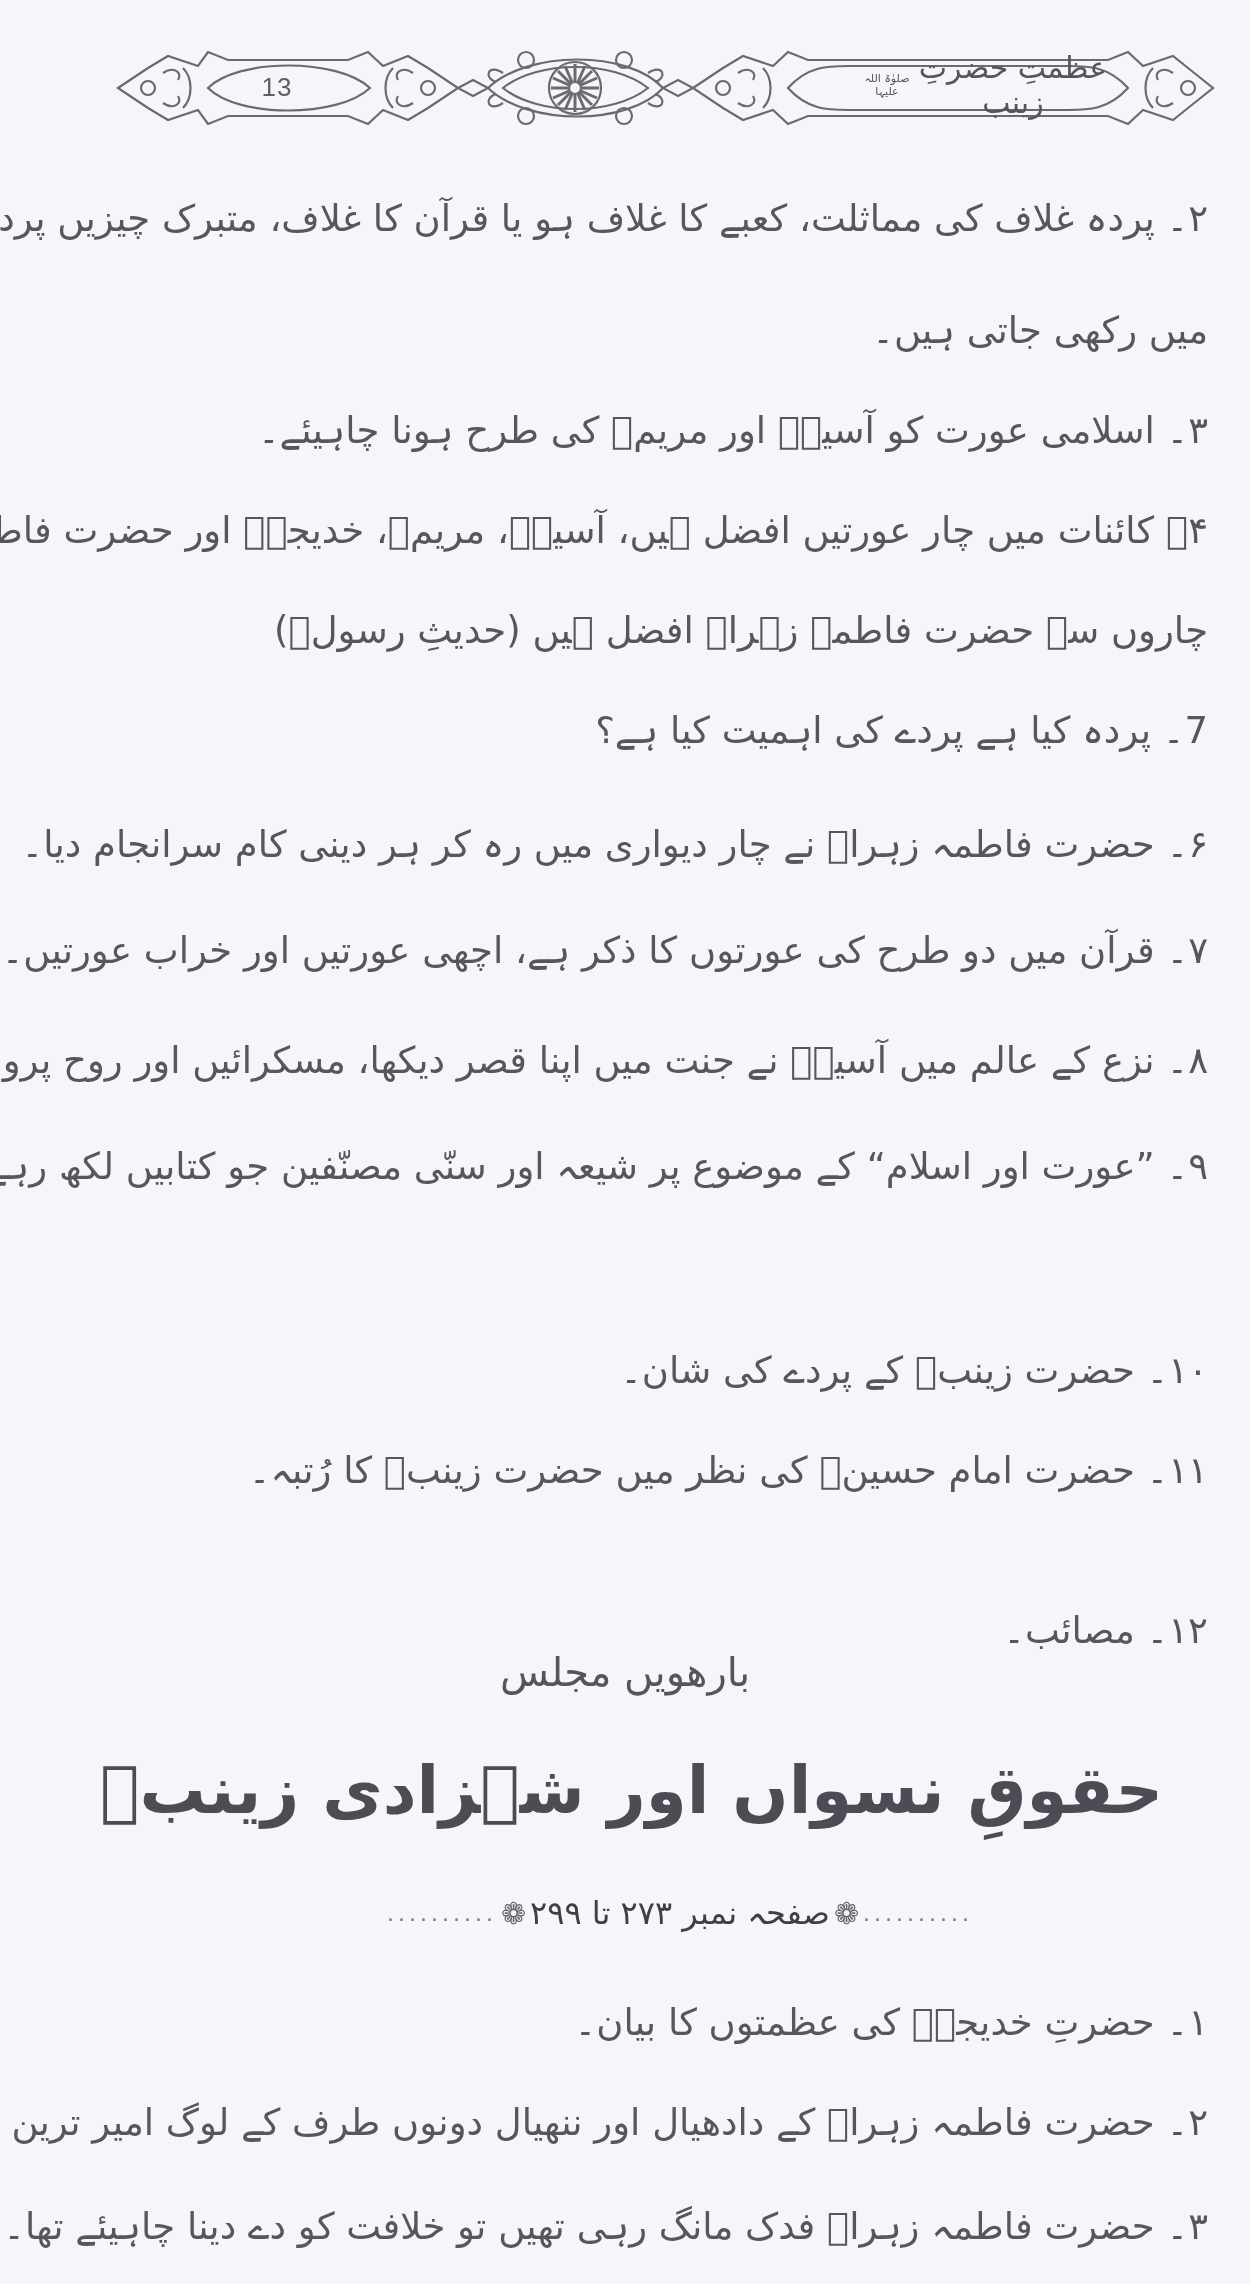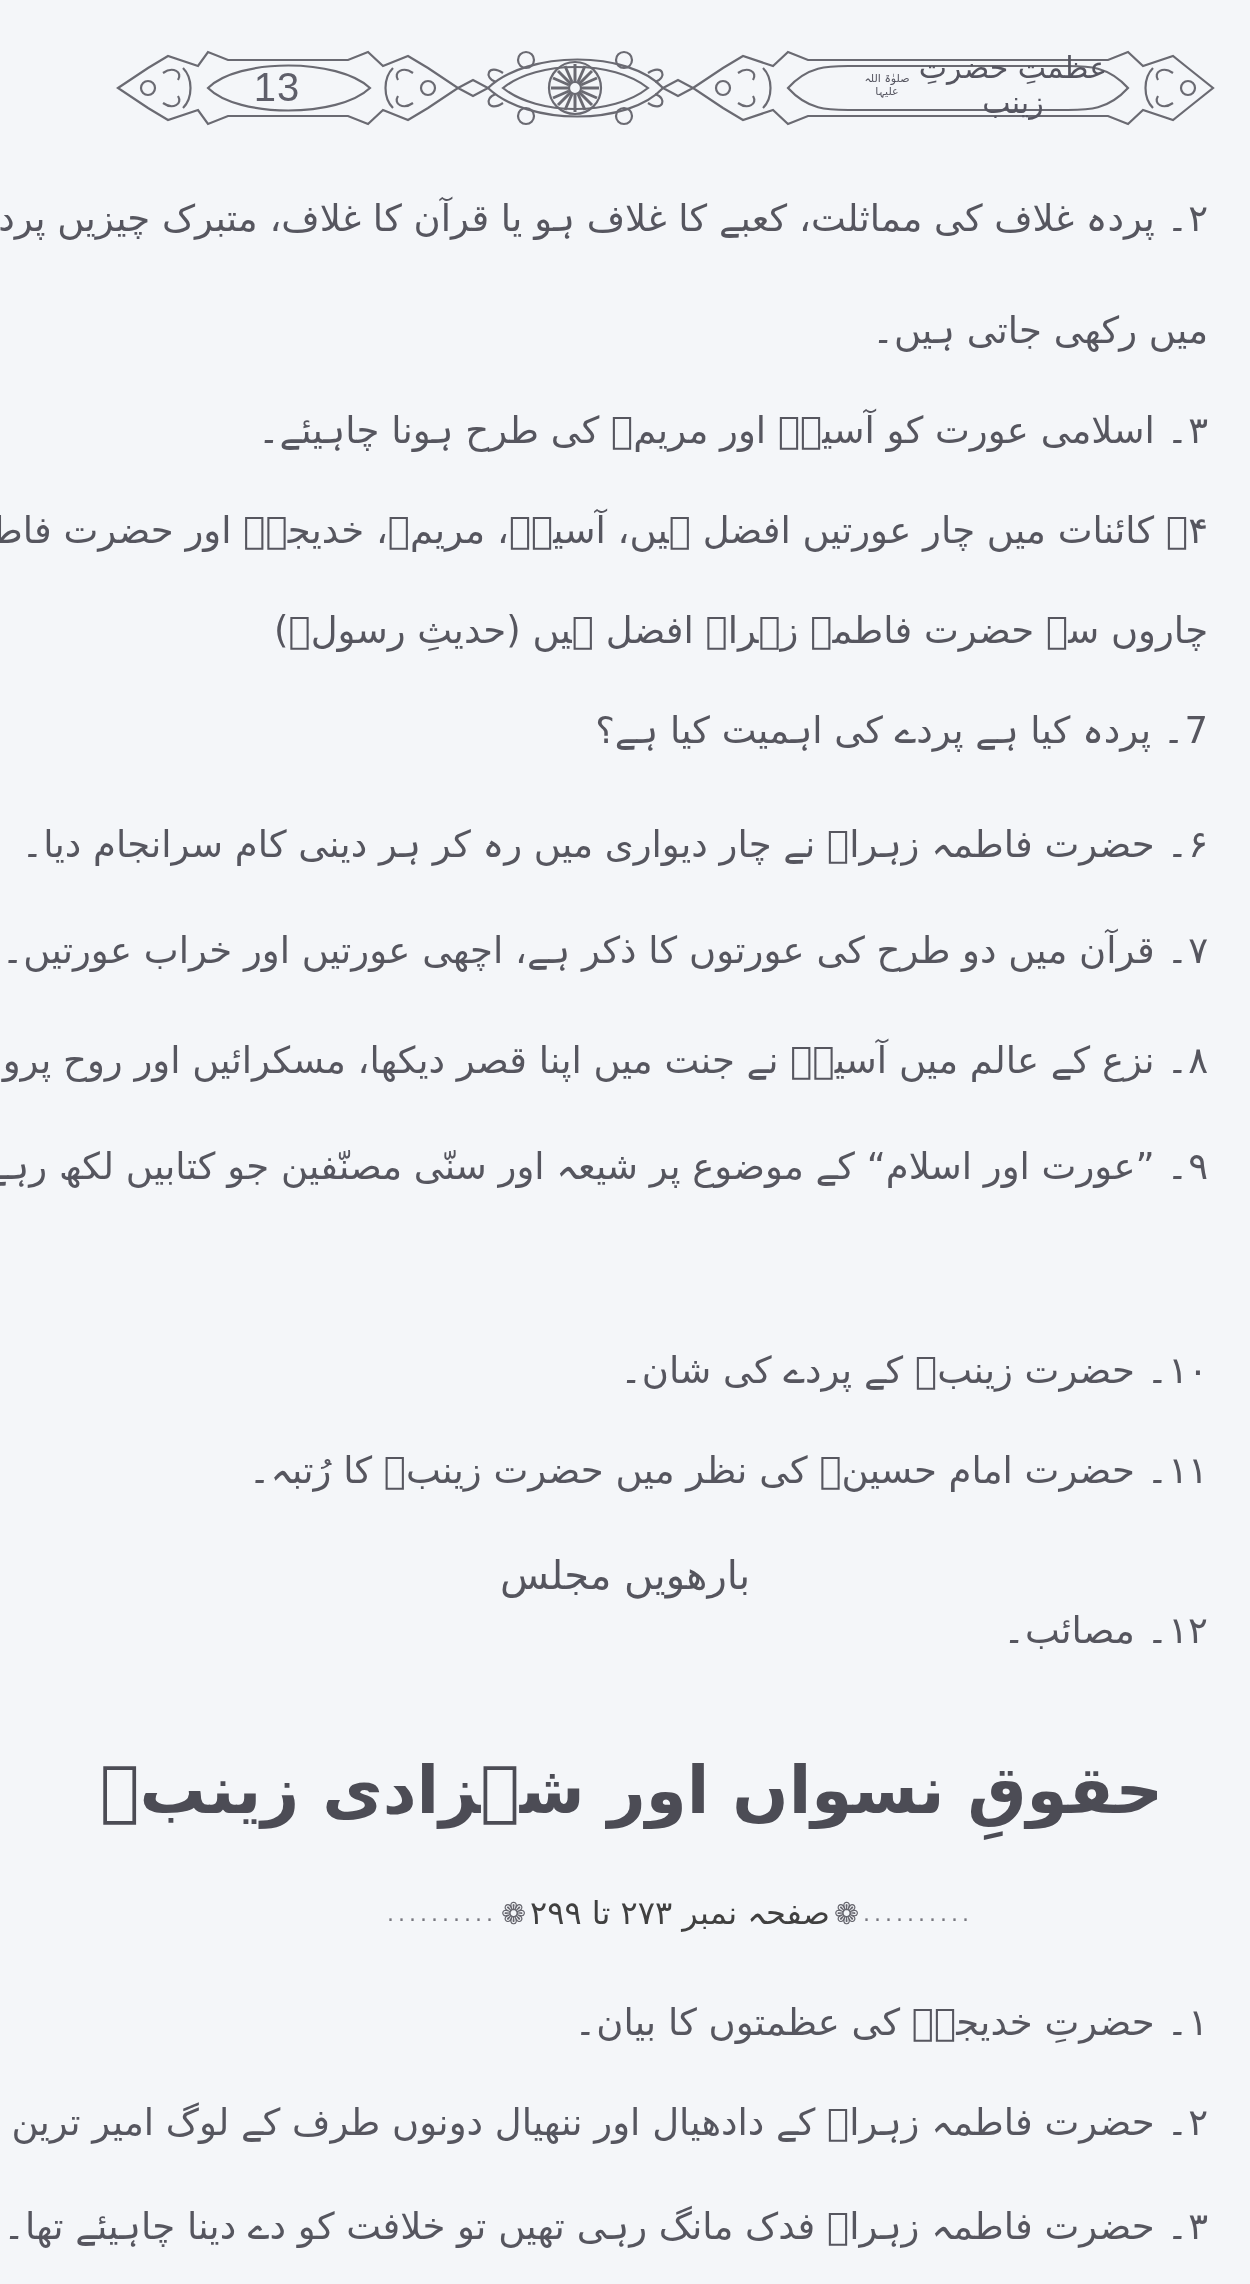--- a/index.html
+++ b/index.html
@@ -11,21 +11,21 @@
     color: #55555f;
   }
   .page { position: absolute; inset: 0; }
   
   .header-band {
     position: absolute; left: 108px; top: 38px; width: 1110px; height: 100px;
   }
   .header-band svg { position: absolute; inset: 0; }
   .page-number {
     position: absolute; left: 212px; top: 52px; width: 130px; height: 70px;
-    font-family: "Liberation Sans", sans-serif; font-size: 40px; color: #5f5f6a;
+    font-family: "Liberation Sans", sans-serif; font-size: 26px; color: #5f5f6a;
     display: flex; align-items: center; justify-content: center; letter-spacing: 1px;
   }
   .running-title {
     position: absolute; left: 860px; top: 50px; width: 250px; height: 70px;
     direction: rtl; text-align: center;
     font-family: "DejaVu Sans", sans-serif; font-size: 30px; color: #555560;
     display: flex; align-items: center; justify-content: center;
   }
   .running-title .honorific { font-size: 11px; vertical-align: super; margin-right: 2px; }
 
@@ -125,21 +125,21 @@
   <div class="line" style="top:612px">چاروں سے حضرت فاطمہ زہراؑ افضل ہیں (حدیثِ رسولؐ)</div>
   <div class="line" style="top:712px">7۔ پردہ کیا ہے پردے کی اہمیت کیا ہے؟</div>
   <div class="line" style="top:826px">۶۔ حضرت فاطمہ زہراؑ نے چار دیواری میں رہ کر ہر دینی کام سرانجام دیا۔</div>
   <div class="line" style="top:932px">۷۔ قرآن میں دو طرح کی عورتوں کا ذکر ہے، اچھی عورتیں اور خراب عورتیں۔</div>
   <div class="line" style="top:1042px">۸۔ نزع کے عالم میں آسیہؑ نے جنت میں اپنا قصر دیکھا، مسکرائیں اور روح پرواز کر گئی۔</div>
   <div class="line justify" style="top:1148px">۹۔ ”عورت اور اسلام“ کے موضوع پر شیعہ اور سنّی مصنّفین جو کتابیں لکھ رہے ہیں</div>
   <div class="line" style="top:1352px">۱۰۔ حضرت زینبؑ کے پردے کی شان۔</div>
   <div class="line" style="top:1452px">۱۱۔ حضرت امام حسینؑ کی نظر میں حضرت زینبؑ کا رُتبہ۔</div>
   <div class="line" style="top:1612px">۱۲۔ مصائب۔</div>
 
-  <div class="center majlis-label" style="top:1552px">بارھویں مجلس</div>
+  <div class="center majlis-label" style="top:1649px">بارھویں مجلس</div>
   <div class="center section-title" style="top:1752px">حقوقِ نسواں اور شہزادی زینبؑ</div>
 
   <div class="subtitle-row">
     <span class="dots">..........</span>
     <span class="bracket">❁</span>
     <span class="subtitle-text">صفحہ نمبر ۲۷۳ تا ۲۹۹</span>
     <span class="bracket">❁</span>
     <span class="dots">..........</span>
   </div>
 

